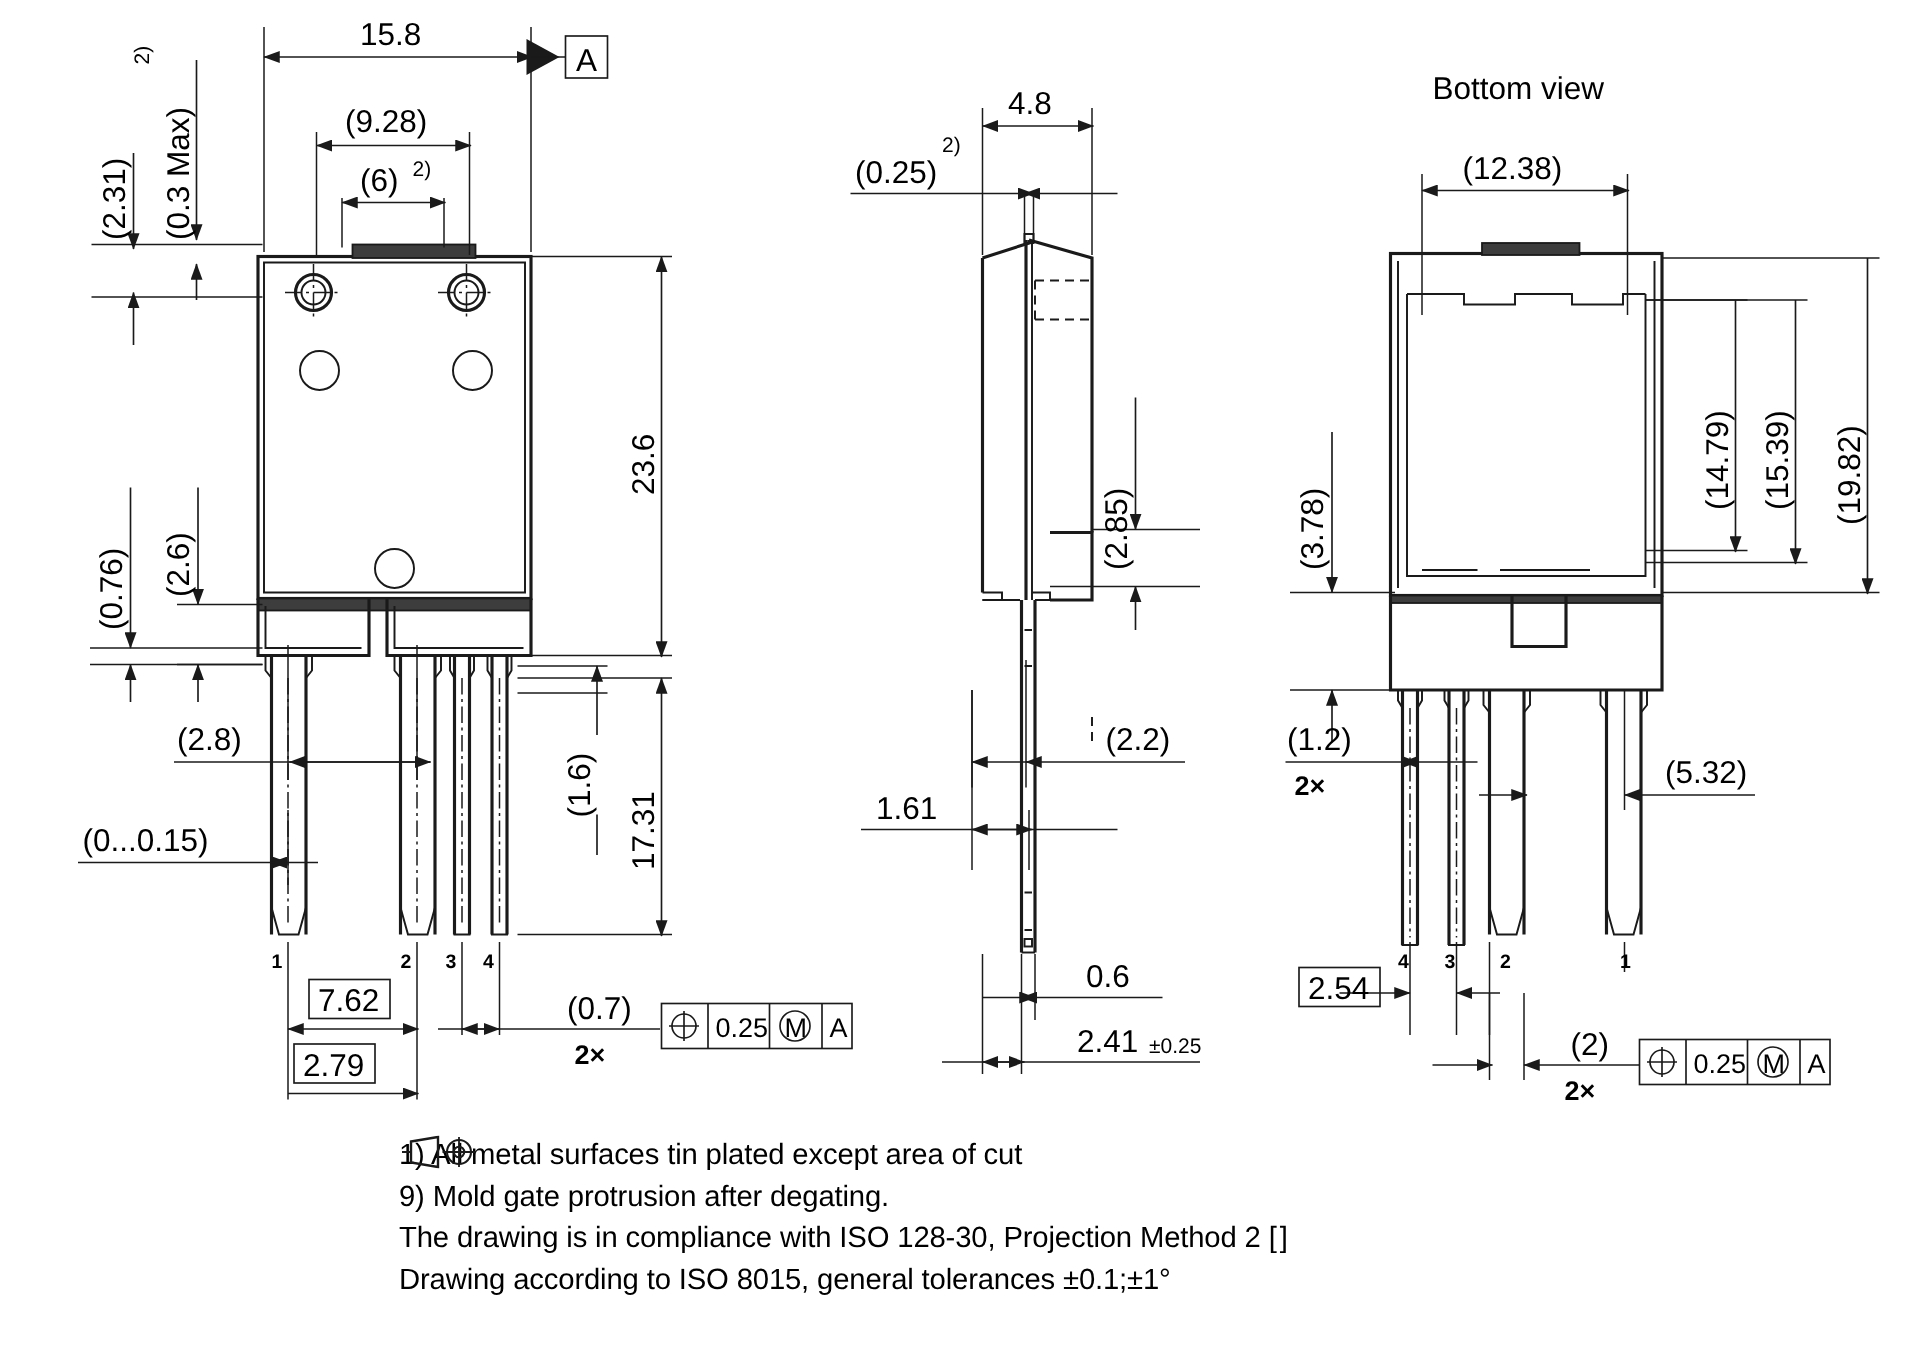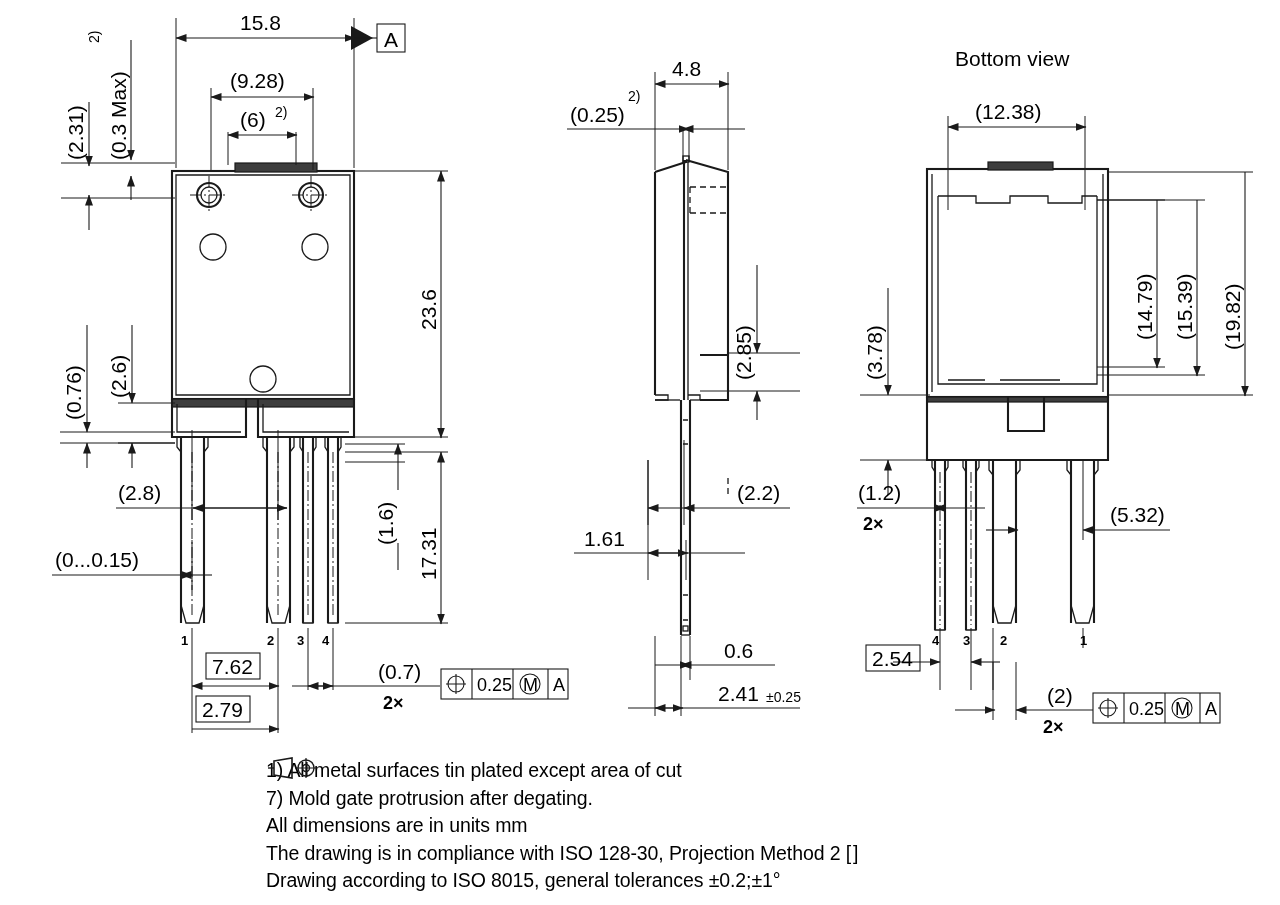--- a/index.html
+++ b/index.html
@@ -490,25 +490,24 @@
         <circle cx="1182" cy="708" r="10" class="dim"></circle>
         <text class="txt-g" x="1175" y="715">M</text>
       </g>
       <text class="txt-g" x="1205" y="715">A</text>
     </g>
   </g>
 </svg>
 
 <div class="notes">
   <span class="note-line">1) All metal surfaces tin plated except area of cut</span>
-  <span class="note-line">7) Mold gate protrusion after degating.</span>
-  <span class="note-line">All dimensions are in units mm</span>
+  <span class="note-line">9) Mold gate protrusion after degating.</span>
   <span class="note-line"><span>The drawing is in compliance with ISO 128-30, Projection Method 2 [</span><span class="proj-inline"><svg width="58" height="22" viewBox="0 0 58 22">
             <path d="M2,11 H8" fill="none" stroke="#1a1a1a" stroke-width="1.4"></path>
             <path d="M8,4 L26,1 L26,21 L8,18 Z" fill="none" stroke="#1a1a1a" stroke-width="1.6"></path>
             <circle cx="40" cy="11" r="8" fill="none" stroke="#1a1a1a" stroke-width="1.4"></circle>
             <circle cx="40" cy="11" r="3.5" fill="none" stroke="#1a1a1a" stroke-width="1.4"></circle>
             <path d="M29,11 H51 M40,1 V21" fill="none" stroke="#1a1a1a" stroke-width="1.2"></path>
           </svg></span><span>]</span></span>
-  <span class="note-line">Drawing according to ISO 8015, general tolerances ±0.2;±1°</span>
+  <span class="note-line">Drawing according to ISO 8015, general tolerances ±0.1;±1°</span>
 </div>
 
 </div>
 
 </body></html>

